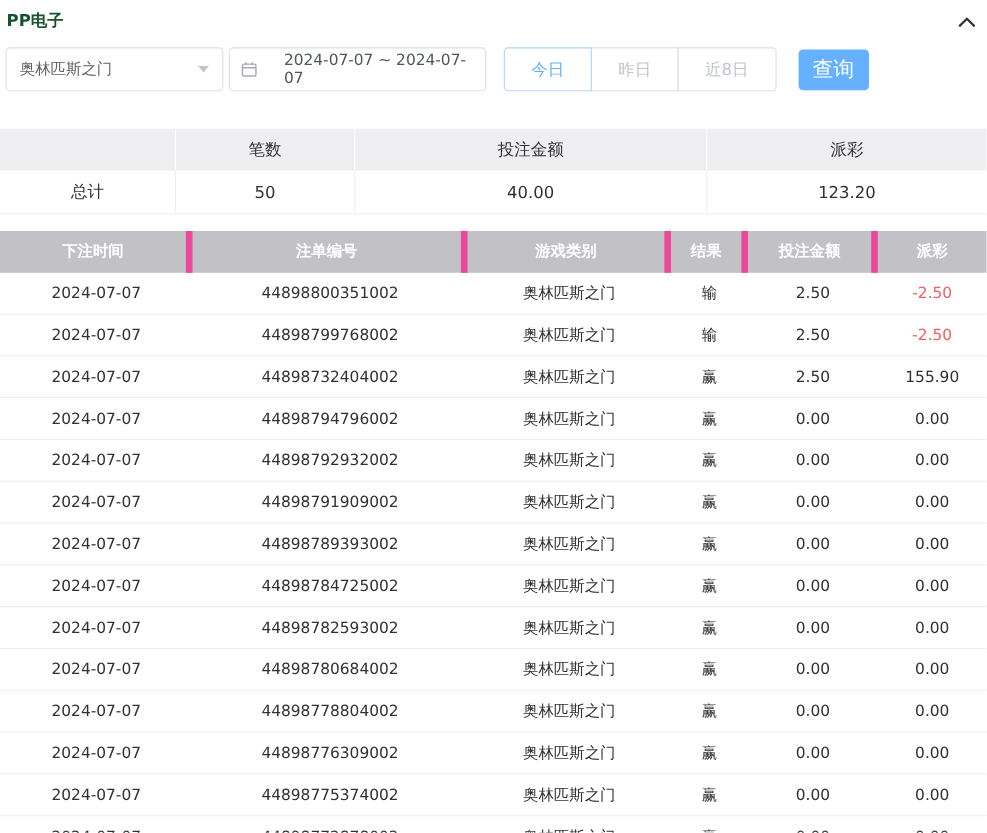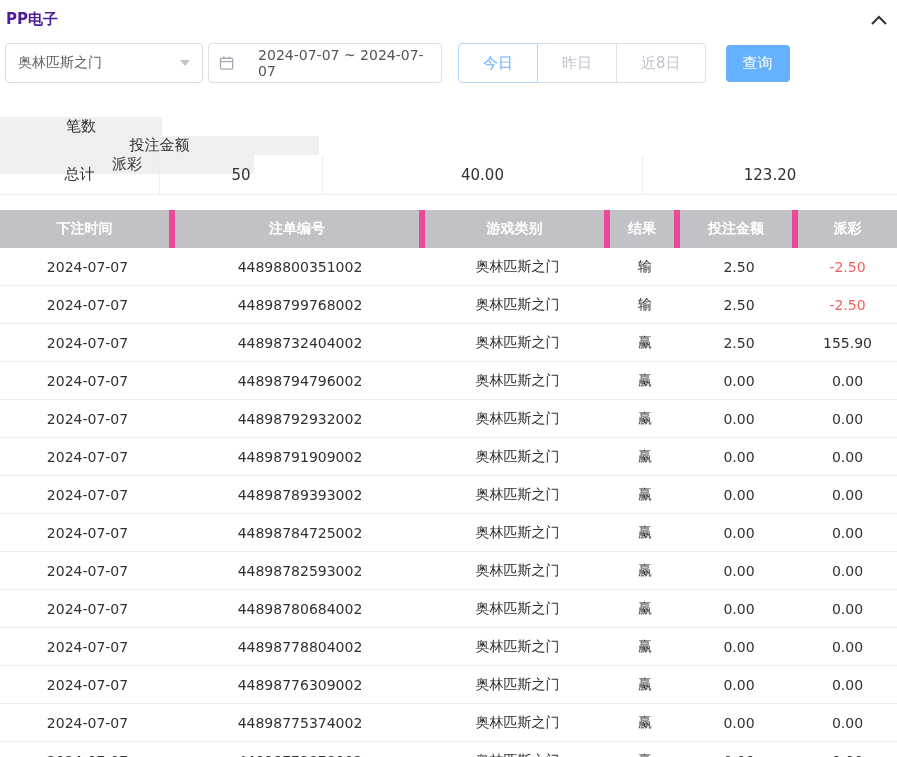--- a/index.html
+++ b/index.html
@@ -1,46 +1,46 @@
 <!DOCTYPE html>
 <html style="--accent: #66b1ff; --negative: #f25f5f; --table-header-bg: #c2c2c6;"><head>
 <meta charset="utf-8">
 <style>
   * { box-sizing: border-box; margin: 0; padding: 0; }
   html, body { width: 897px; height: 757px; overflow: hidden; background: #fff; }
   body { font-family: "DejaVu Sans", "Liberation Sans", sans-serif; font-size: 14px; color: #303133; }
 
   
   .panel-header { display: flex; justify-content: space-between; align-items: center; padding: 10px 8px 8px 6px; }
-  .panel-title { font-size: 15px; font-weight: bold; color: #4c1d95; }
+  .panel-title { font-size: 15px; font-weight: bold; color: #14532d; }
   .collapse-btn { cursor: pointer; display: flex; align-items: center; padding: 2px; }
 
   
   .filter-bar { display: flex; align-items: center; padding: 6px 5px 10px 5px; }
   .select-box { width: 198px; height: 40px; border: 1px solid #dcdfe6; border-radius: 4px;
     display: flex; align-items: center; justify-content: space-between; padding: 0 12px;
     color: #606266; cursor: pointer; background: #fff; }
   .caret-down { width: 0; height: 0; border-left: 5px solid transparent; border-right: 5px solid transparent;
     border-top: 6px solid #c0c4cc; }
   .date-box { width: 234px; height: 40px; border: 1px solid #dcdfe6; border-radius: 4px; margin-left: 5px;
     display: flex; align-items: center; gap: 24px; padding: 0 10px; color: #51565d; cursor: pointer; background: #fff; }
   .quick-group { display: flex; margin-left: 16px; }
   .quick-btn { height: 40px; padding: 0 24px; background: #fff; border: 1px solid #dcdfe6;
     font-size: 15px; color: #c0c4cc; cursor: pointer; font-family: inherit; }
   .quick-btn + .quick-btn { margin-left: -1px; }
   .quick-btn:first-child { border-radius: 4px 0 0 4px; }
   .quick-btn:last-child { border-radius: 0 4px 4px 0; text-align: right; }
   .quick-btn.active { color: var(--accent, #66b1ff); border-color: #b0d6fb; position: relative; z-index: 1; }
   .query-btn { margin-left: 20px; width: 64px; height: 37px; background: var(--accent, #66b1ff);
-    color: #fff; border: none; border-radius: 4px; font-size: 15px; cursor: pointer; font-family: inherit; }
+    color: #fff; border: none; border-radius: 4px; font-size: 19px; cursor: pointer; font-family: inherit; }
 
   
   .summary { margin-top: 24px; }
   .sum-row { display: flex; }
-  .sum-row.head { height: 38px; flex-direction: column; }
+  .sum-row.head { height: 38px; }
   .sum-row.body { height: 40px; border-bottom: 1px solid #ebeef5; }
   .sum-cell { display: flex; align-items: center; justify-content: center; font-size: 15px; }
   .sum-row.head .sum-cell { background: #efeff1; color: #303133; border-right: 1px solid #fff; }
   .sum-row.head .sum-cell:last-child { border-right: none; }
   .sum-row.body .sum-cell { border-right: 1px solid #ebeef5; }
   .sum-row.body .sum-cell:last-child { border-right: none; }
   .s0 { width: 160px; } .s1 { width: 163px; } .s2 { width: 320px; } .s3 { width: 254px; }
 
   
   .main-table { margin-top: 15px; }

